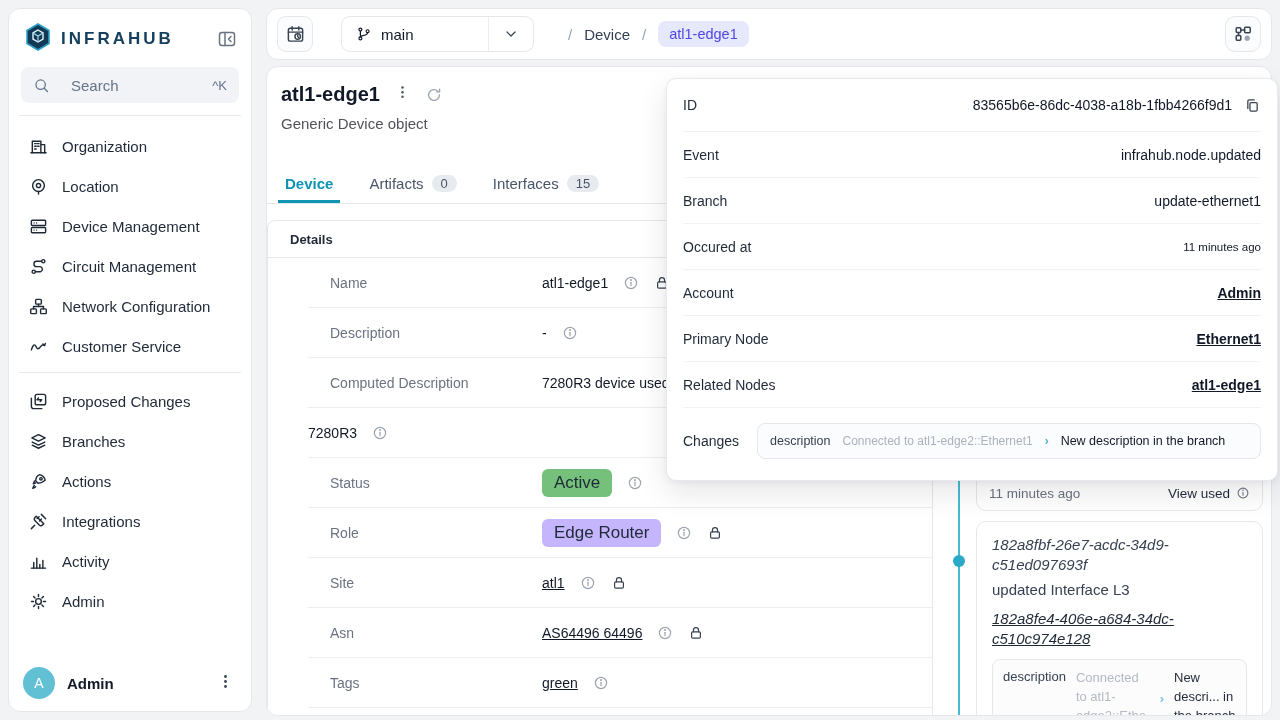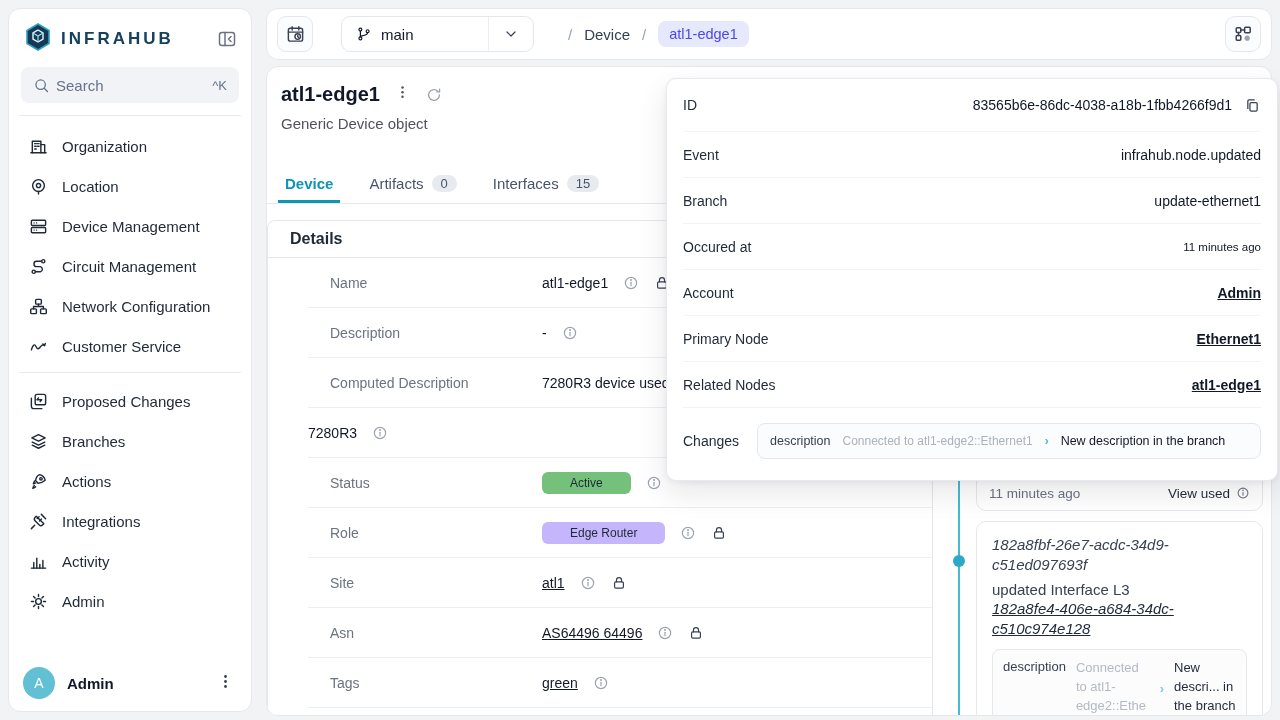--- a/index.html
+++ b/index.html
@@ -7,21 +7,21 @@
   .card{background:#fff;border:1px solid #e5e7eb;border-radius:12px;box-sizing:border-box;position:absolute;}
   svg.ic{display:block;stroke:currentColor;fill:none;stroke-width:1.5;stroke-linecap:round;stroke-linejoin:round;}
 
   
   #sidebar{left:8px;top:8px;width:244px;height:704px;display:flex;flex-direction:column;padding:10px 12px 12px;}
   .sb-head{display:flex;align-items:center;justify-content:space-between;height:40px;padding:0 2px;}
   .brand{display:flex;align-items:center;gap:8px;}
   .brand-name{font-weight:700;font-size:17px;letter-spacing:3px;color:#16405e;}
   .collapse-btn{color:#6b7280;cursor:pointer;}
   .search{margin-top:8px;height:36px;background:#f1f3f6;border-radius:8px;display:flex;align-items:center;
-    padding:0 12px;gap:6px;color:#64748b;font-size:15px;cursor:pointer;}
+    padding:0 12px;gap:21px;color:#64748b;font-size:15px;cursor:pointer;}
   .search .grow{flex:1;}
   .kbd{font-size:13px;color:#64748b;}
   .divider{height:1px;background:#e8eaee;margin:12px -2px 0;}
   .nav{margin-top:10px;}
   .nav-item{display:flex;align-items:center;gap:14px;height:40px;padding:0 8px;border-radius:8px;
     font-size:15px;font-weight:500;color:#1f2937;cursor:pointer;}
   .nav-item .ni-icon{color:#1f2937;width:19px;display:flex;}
   .group-divider{height:1px;background:#e8eaee;margin:6px -2px;}
   .user-row{margin-top:auto;display:flex;align-items:center;gap:12px;padding:4px 2px 0;}
   .avatar{width:32px;height:32px;border-radius:50%;background:#62c0d5;color:#fff;display:flex;
@@ -54,45 +54,45 @@
   .tabs{position:absolute;left:0;top:96px;width:100%;height:41px;border-bottom:1px solid #e5e7eb;
     display:flex;align-items:center;padding-left:18px;gap:36px;box-sizing:border-box;}
   .tab{display:flex;align-items:center;gap:8px;font-size:15px;color:#475569;height:100%;position:relative;cursor:pointer;}
   .tab.active{color:#0e94b4;font-weight:600;}
   .tab.active::after{content:"";position:absolute;left:-7px;right:-7px;bottom:0;height:3px;background:#1095b3;}
   .tab-badge{background:#e7ebf0;color:#475569;border-radius:10px;padding:1px 9px;font-size:13px;font-weight:400;}
 
   
   .details{position:absolute;left:0;top:153px;width:666px;height:530px;border:1px solid #e5e7eb;
     border-radius:8px 8px 0 0;box-sizing:border-box;background:#fff;}
-  .details-head{height:36px;display:flex;align-items:center;padding:0 22px;font-size:16px;font-weight:700;
+  .details-head{height:36px;display:flex;align-items:center;padding:0 22px;font-size:13px;font-weight:700;
     border-bottom:1px solid #e5e7eb;color:#1f2937;}
   .drow{height:49px;display:flex;align-items:center;border-bottom:1px solid #eceef1;font-size:14px;margin-left:40px;}
   .dlabel{width:212px;padding-left:22px;color:#6b7280;flex-shrink:0;}
   .dval{display:flex;align-items:center;gap:15px;color:#111827;}
   .dlink{text-decoration:underline;cursor:pointer;}
-  .badge{border-radius:6px;padding:4px 28px;font-size:12px;color:#1f2937;}
+  .badge{border-radius:6px;padding:4px 12px;font-size:17px;color:#1f2937;}
   .badge.green{background:#75c17c;}
   .badge.purple{background:#c4b5fd;}
   .mini-icon{color:#9ca3af;cursor:pointer;display:flex;}
   .lock-icon{color:#374151;display:flex;}
 
   
   .tl-line{position:absolute;left:691px;top:120px;bottom:0;width:2px;background:#45bad2;}
   .tl-dot{position:absolute;left:686px;top:488px;width:12px;height:12px;border-radius:50%;background:#2ba9c6;}
   .tl-card{position:absolute;left:709px;width:287px;background:#fff;border:1px solid #e5e7eb;border-radius:10px;box-sizing:border-box;}
   .tl-strip{top:380px;height:64px;display:flex;flex-direction:column;justify-content:flex-end;}
   .tl-strip-footer{border-top:1px solid #eceef1;height:34px;display:flex;align-items:center;
     justify-content:space-between;padding:0 12px;font-size:13.5px;}
   .tl-time{color:#6b7280;}
   .tl-viewmore{display:flex;align-items:center;gap:6px;color:#1f2937;cursor:pointer;}
   .tl-event{top:454px;height:400px;padding:13px 15px;font-size:15px;color:#374151;}
   .tl-id{font-style:italic;line-height:1.35;}
   .tl-action{margin-top:5px;}
-  .tl-link{margin-top:1px;font-style:italic;text-decoration:underline;color:#1f2937;line-height:1.35;cursor:pointer;display:block;}
+  .tl-link{margin-top:11px;font-style:italic;text-decoration:underline;color:#1f2937;line-height:1.35;cursor:pointer;display:block;}
   .change-box{margin-top:10px;border:1px solid #e5e7eb;border-radius:8px;background:#fcfcfd;
     padding:9px 10px;display:flex;gap:10px;font-size:13px;align-items:flex-start;}
   .cb-prop{color:#374151;flex-shrink:0;}
   .cb-old{color:#b3bac4;flex:1;line-height:1.45;word-break:break-word;}
   .cb-arrow{color:#7cc7e0;font-weight:700;margin-top:22px;}
   .cb-new{color:#1f2937;width:62px;line-height:1.45;}
 
   
   #popover{position:absolute;left:666px;top:78px;width:612px;height:403px;background:#fff;border:1px solid #e7e9ee;
     border-radius:10px;box-shadow:0 12px 30px rgba(15,23,42,.10),0 2px 6px rgba(15,23,42,.05);z-index:40;

